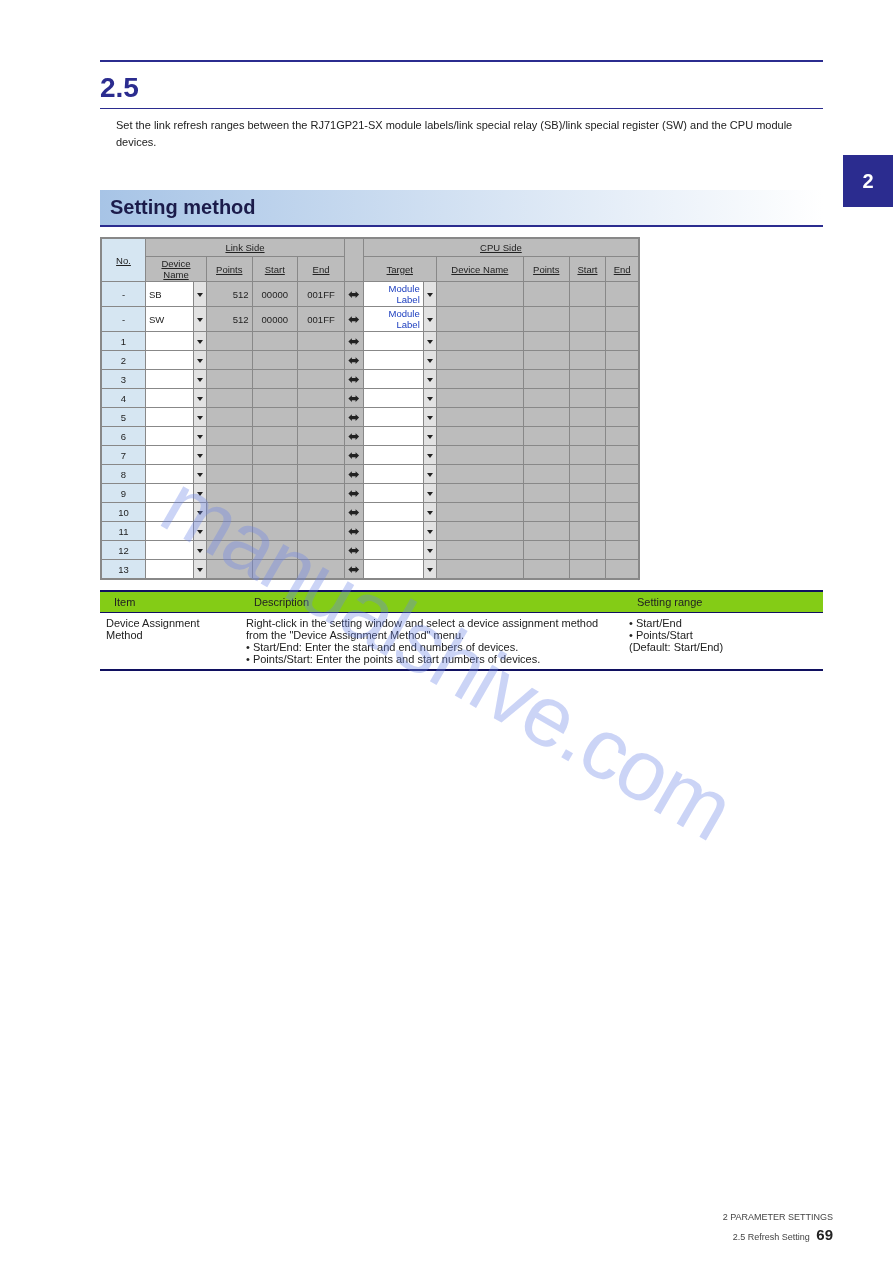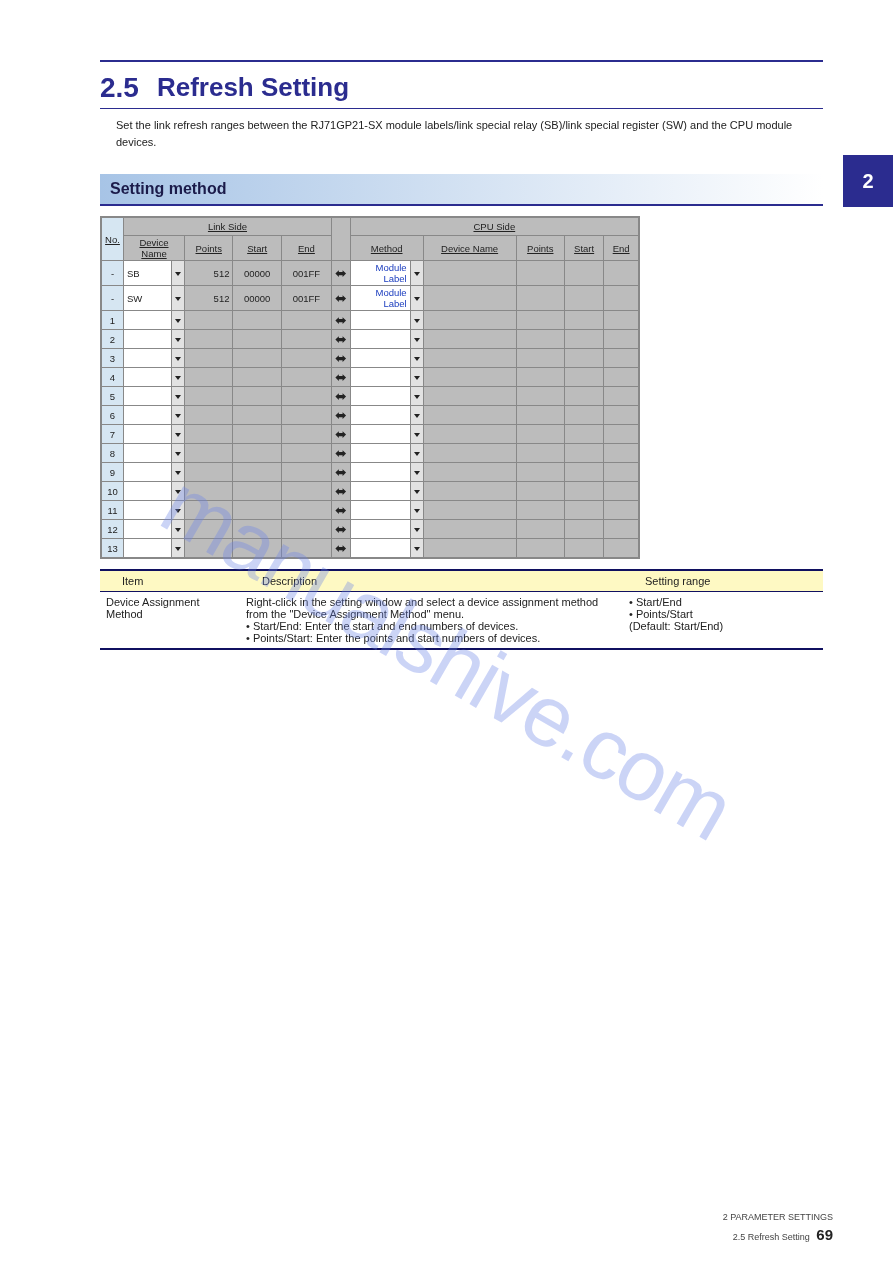--- a/index.html
+++ b/index.html
@@ -41,22 +41,22 @@
   }
   .section-title {
     font-size: 26px;
     font-weight: bold;
     color: #2b2c8f;
   }
   .section-block {
     background: linear-gradient(to right, #a7c4e6, #ffffff);
     padding: 6px 10px;
     border-bottom: 2px solid #2b2c8f;
-    margin: 24px 0 10px 0;
-    font-size: 16px;
+    margin: 40px 0 10px 0;
+    font-size: 20px;
     font-weight: bold;
     color: #1b1b4a;
   }
   .body-text {
     font-size: 11px;
     line-height: 1.5;
     color: #222;
     margin: 8px 16px;
   }
   
@@ -69,21 +69,21 @@
   }
   .grid-table { border-collapse: collapse; width: 100%; }
   .grid-table th, .grid-table td {
     border: 1px solid #888;
     padding: 1px 3px;
     height: 18px;
     text-align: center;
     font-weight: normal;
   }
   .grid-table th { background: #bcbcbc; text-decoration: underline; }
-  .grid-table .rownum { background: #d6e6f2; width: 22px; }
+  .grid-table .rownum { background: #d6e6f2; width: 44px; }
   .grid-table .white { background: #fff; text-align: left; }
   .grid-table .dd { width: 12px; background: #e2e2e2; }
   .grid-table .arrowcell { width: 18px; background: #bcbcbc; font-size: 14px; }
   .grid-table .linktxt { color: #1a3cbe; text-align: right; }
   .grid-table .blank { background: #bcbcbc; }
   .dd-tri::after {
     content: "";
     display: inline-block;
     border-left: 3px solid transparent;
     border-right: 3px solid transparent;
@@ -91,24 +91,24 @@
     vertical-align: middle;
   }
   
   .ptab {
     width: 100%;
     border-collapse: collapse;
     font-size: 11px;
     margin-top: 10px;
   }
   .ptab th {
-    background: #fef9c3;
+    background: #84cc16;
     border-top: 2px solid #101060;
     border-bottom: 1px solid #101060;
-    padding: 4px 22px;
+    padding: 4px 14px;
     text-align: left;
     font-weight: normal;
     color: #222;
   }
   .ptab td {
     border-bottom: 2px solid #101060;
     padding: 4px 6px;
     vertical-align: top;
     color: #222;
   }
@@ -139,23 +139,22 @@
   .footer .pn { font-size: 15px; font-weight: bold; color: #222; margin-left: 4px;}
 </style>
 </head>
 <body>
 <div class="page">
 
 <div class="top-line"></div>
 
 <div class="chapter-bar">2</div>
 
-<div style="display:flex;align-items:flex-start;">
+<div style="display:flex;align-items:flex-end;">
   <span class="section-num">2.5</span>
-  <span class="section-title">Refresh Setting</span>
 </div>
 <div style="border-top:1.5px solid #2b2c8f;margin-top:4px;"></div>
 
 <p class="body-text">Set the link refresh ranges between the RJ71GP21-SX module labels/link special relay (SB)/link special register (SW) and the CPU module devices.</p>
 
 <div class="section-block">Setting method</div>
 
 
 <div class="grid-wrap">
   <table class="grid-table">
@@ -164,21 +163,21 @@
       <th rowspan="2" class="rownum">No.</th>
       <th colspan="5">Link Side</th>
       <th rowspan="2" class="arrowcell"></th>
       <th colspan="6">CPU Side</th>
     </tr>
     <tr>
       <th colspan="2">Device Name</th>
       <th>Points</th>
       <th>Start</th>
       <th>End</th>
-      <th colspan="2">Method</th>
+      <th colspan="2">Target</th>
       <th>Device Name</th>
       <th>Points</th>
       <th>Start</th>
       <th>End</th>
     </tr>
     <tr>
       <td class="rownum">-</td>
       <td class="white" style="width:48px">SB</td>
       <td class="dd"><span class="dd-tri"></span></td>
       <td class="blank" style="text-align:right">512</td>

